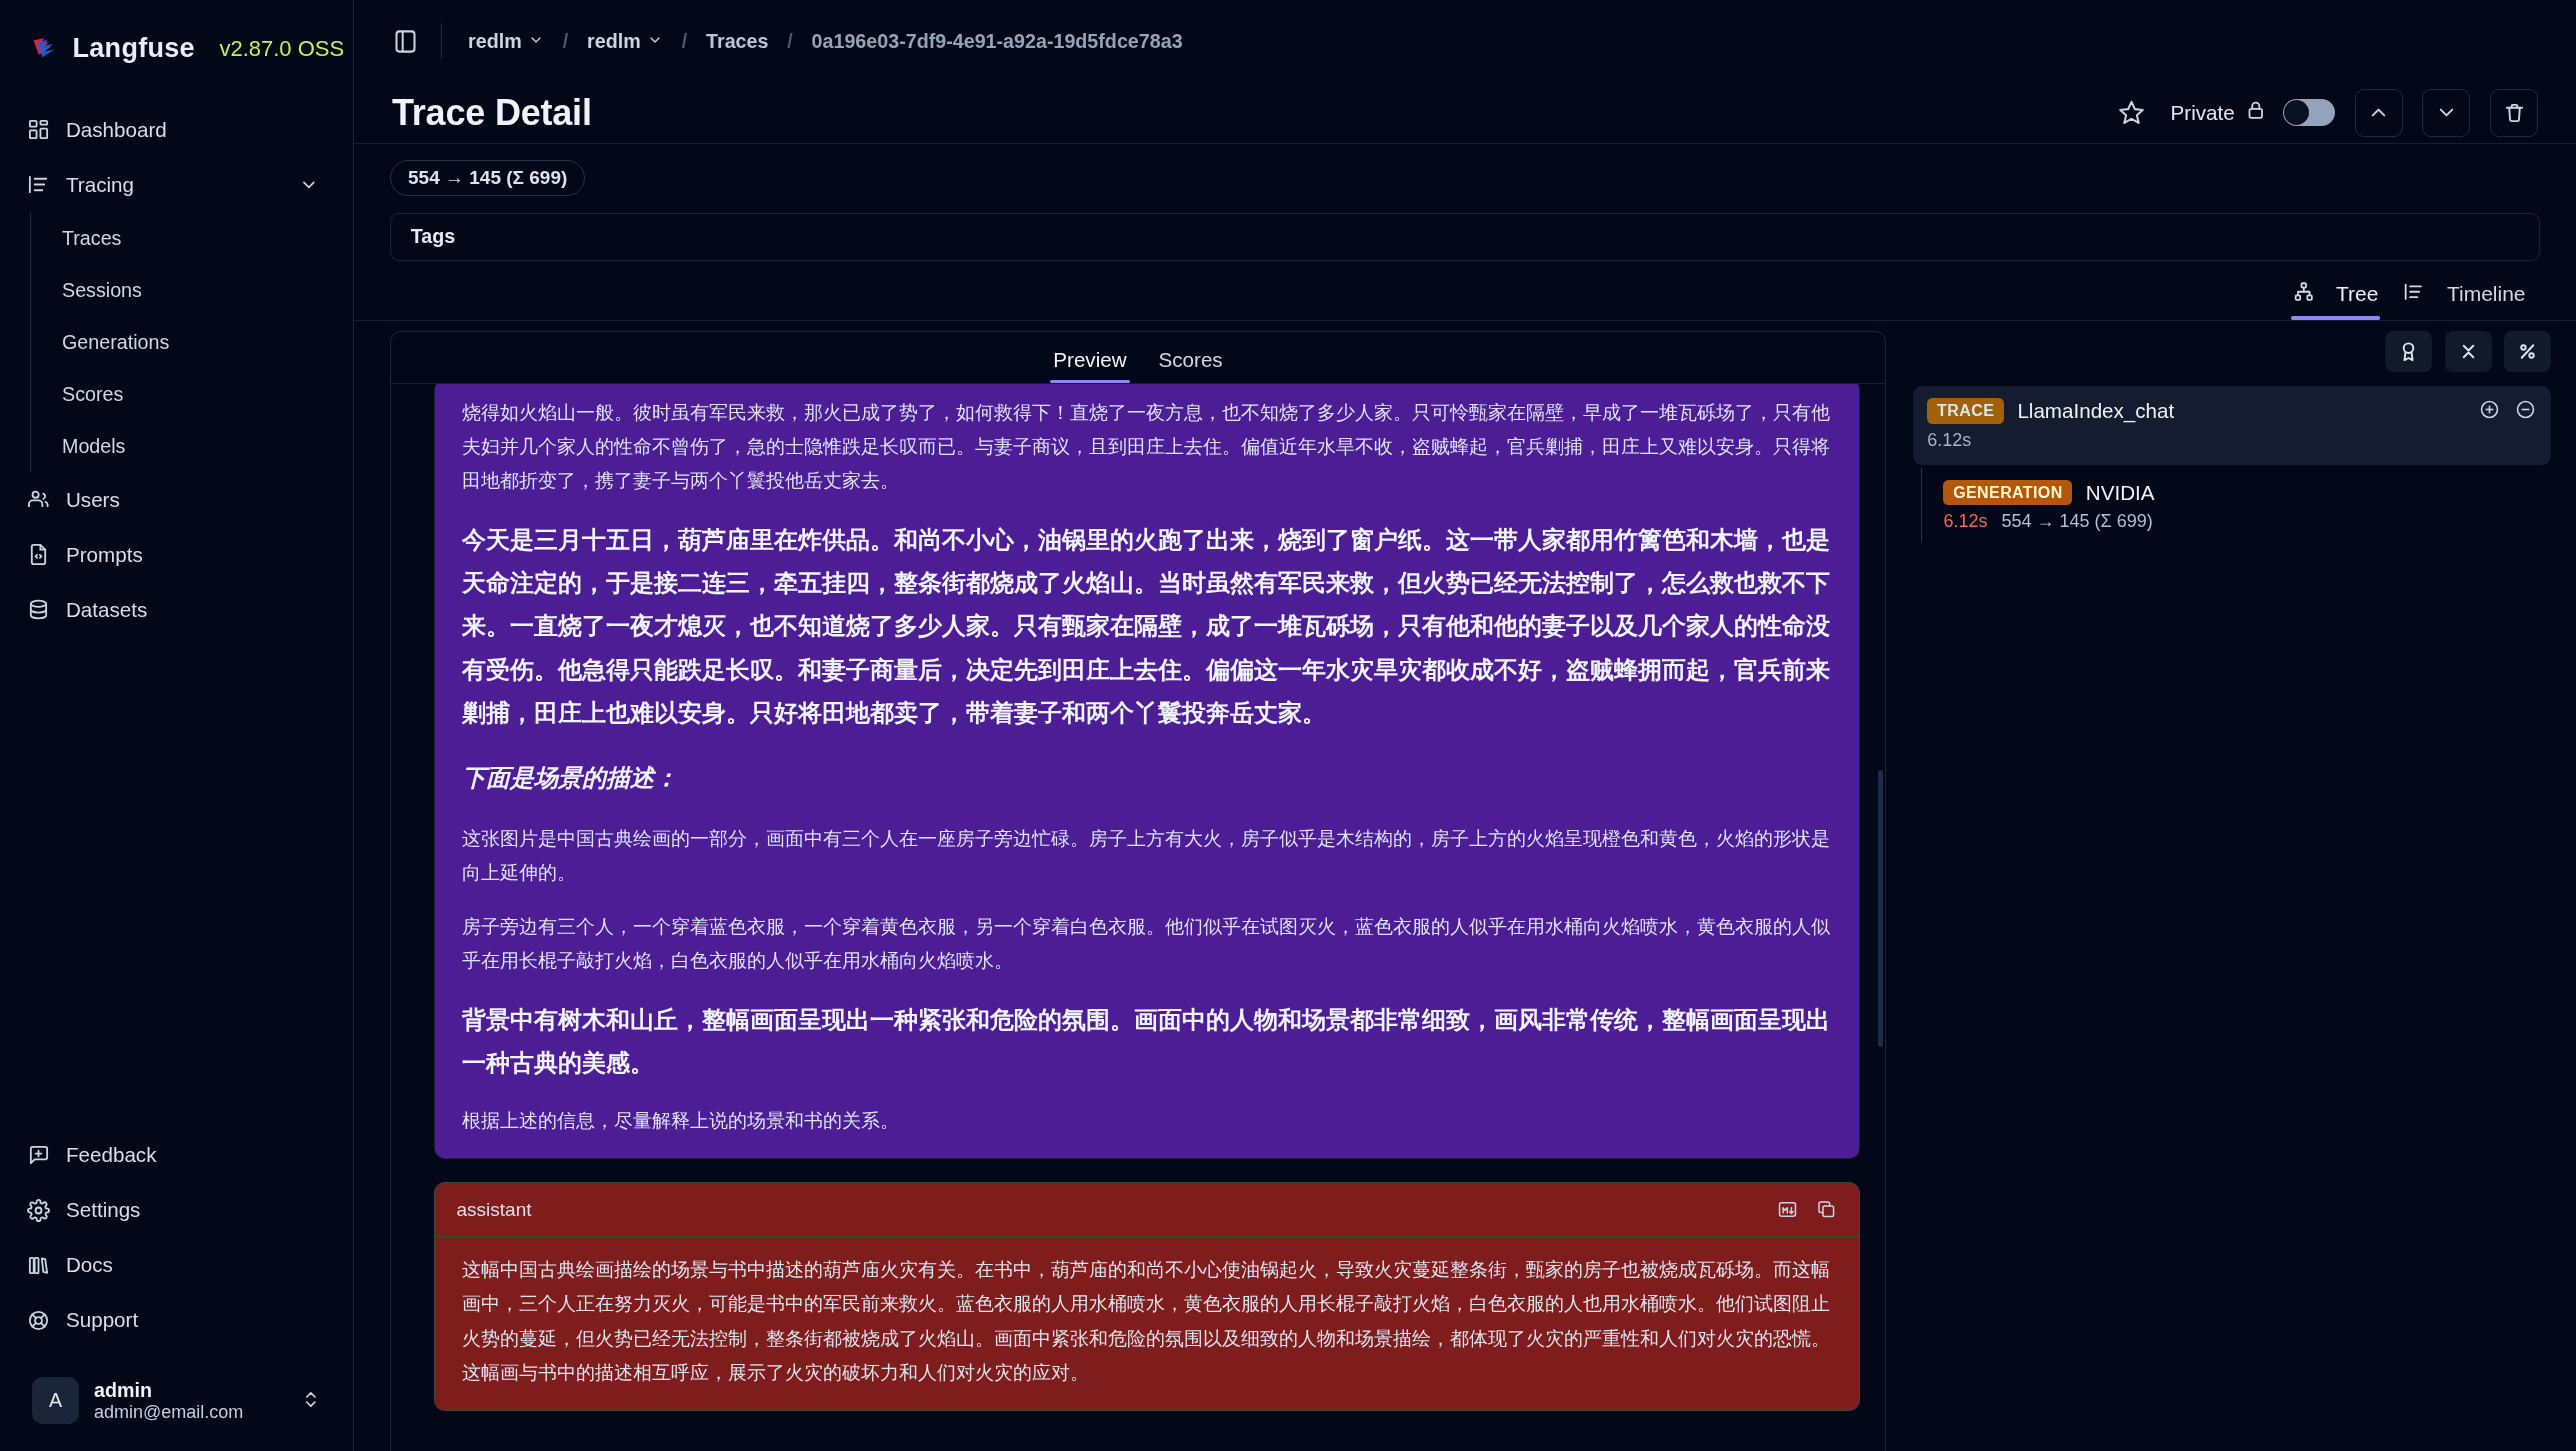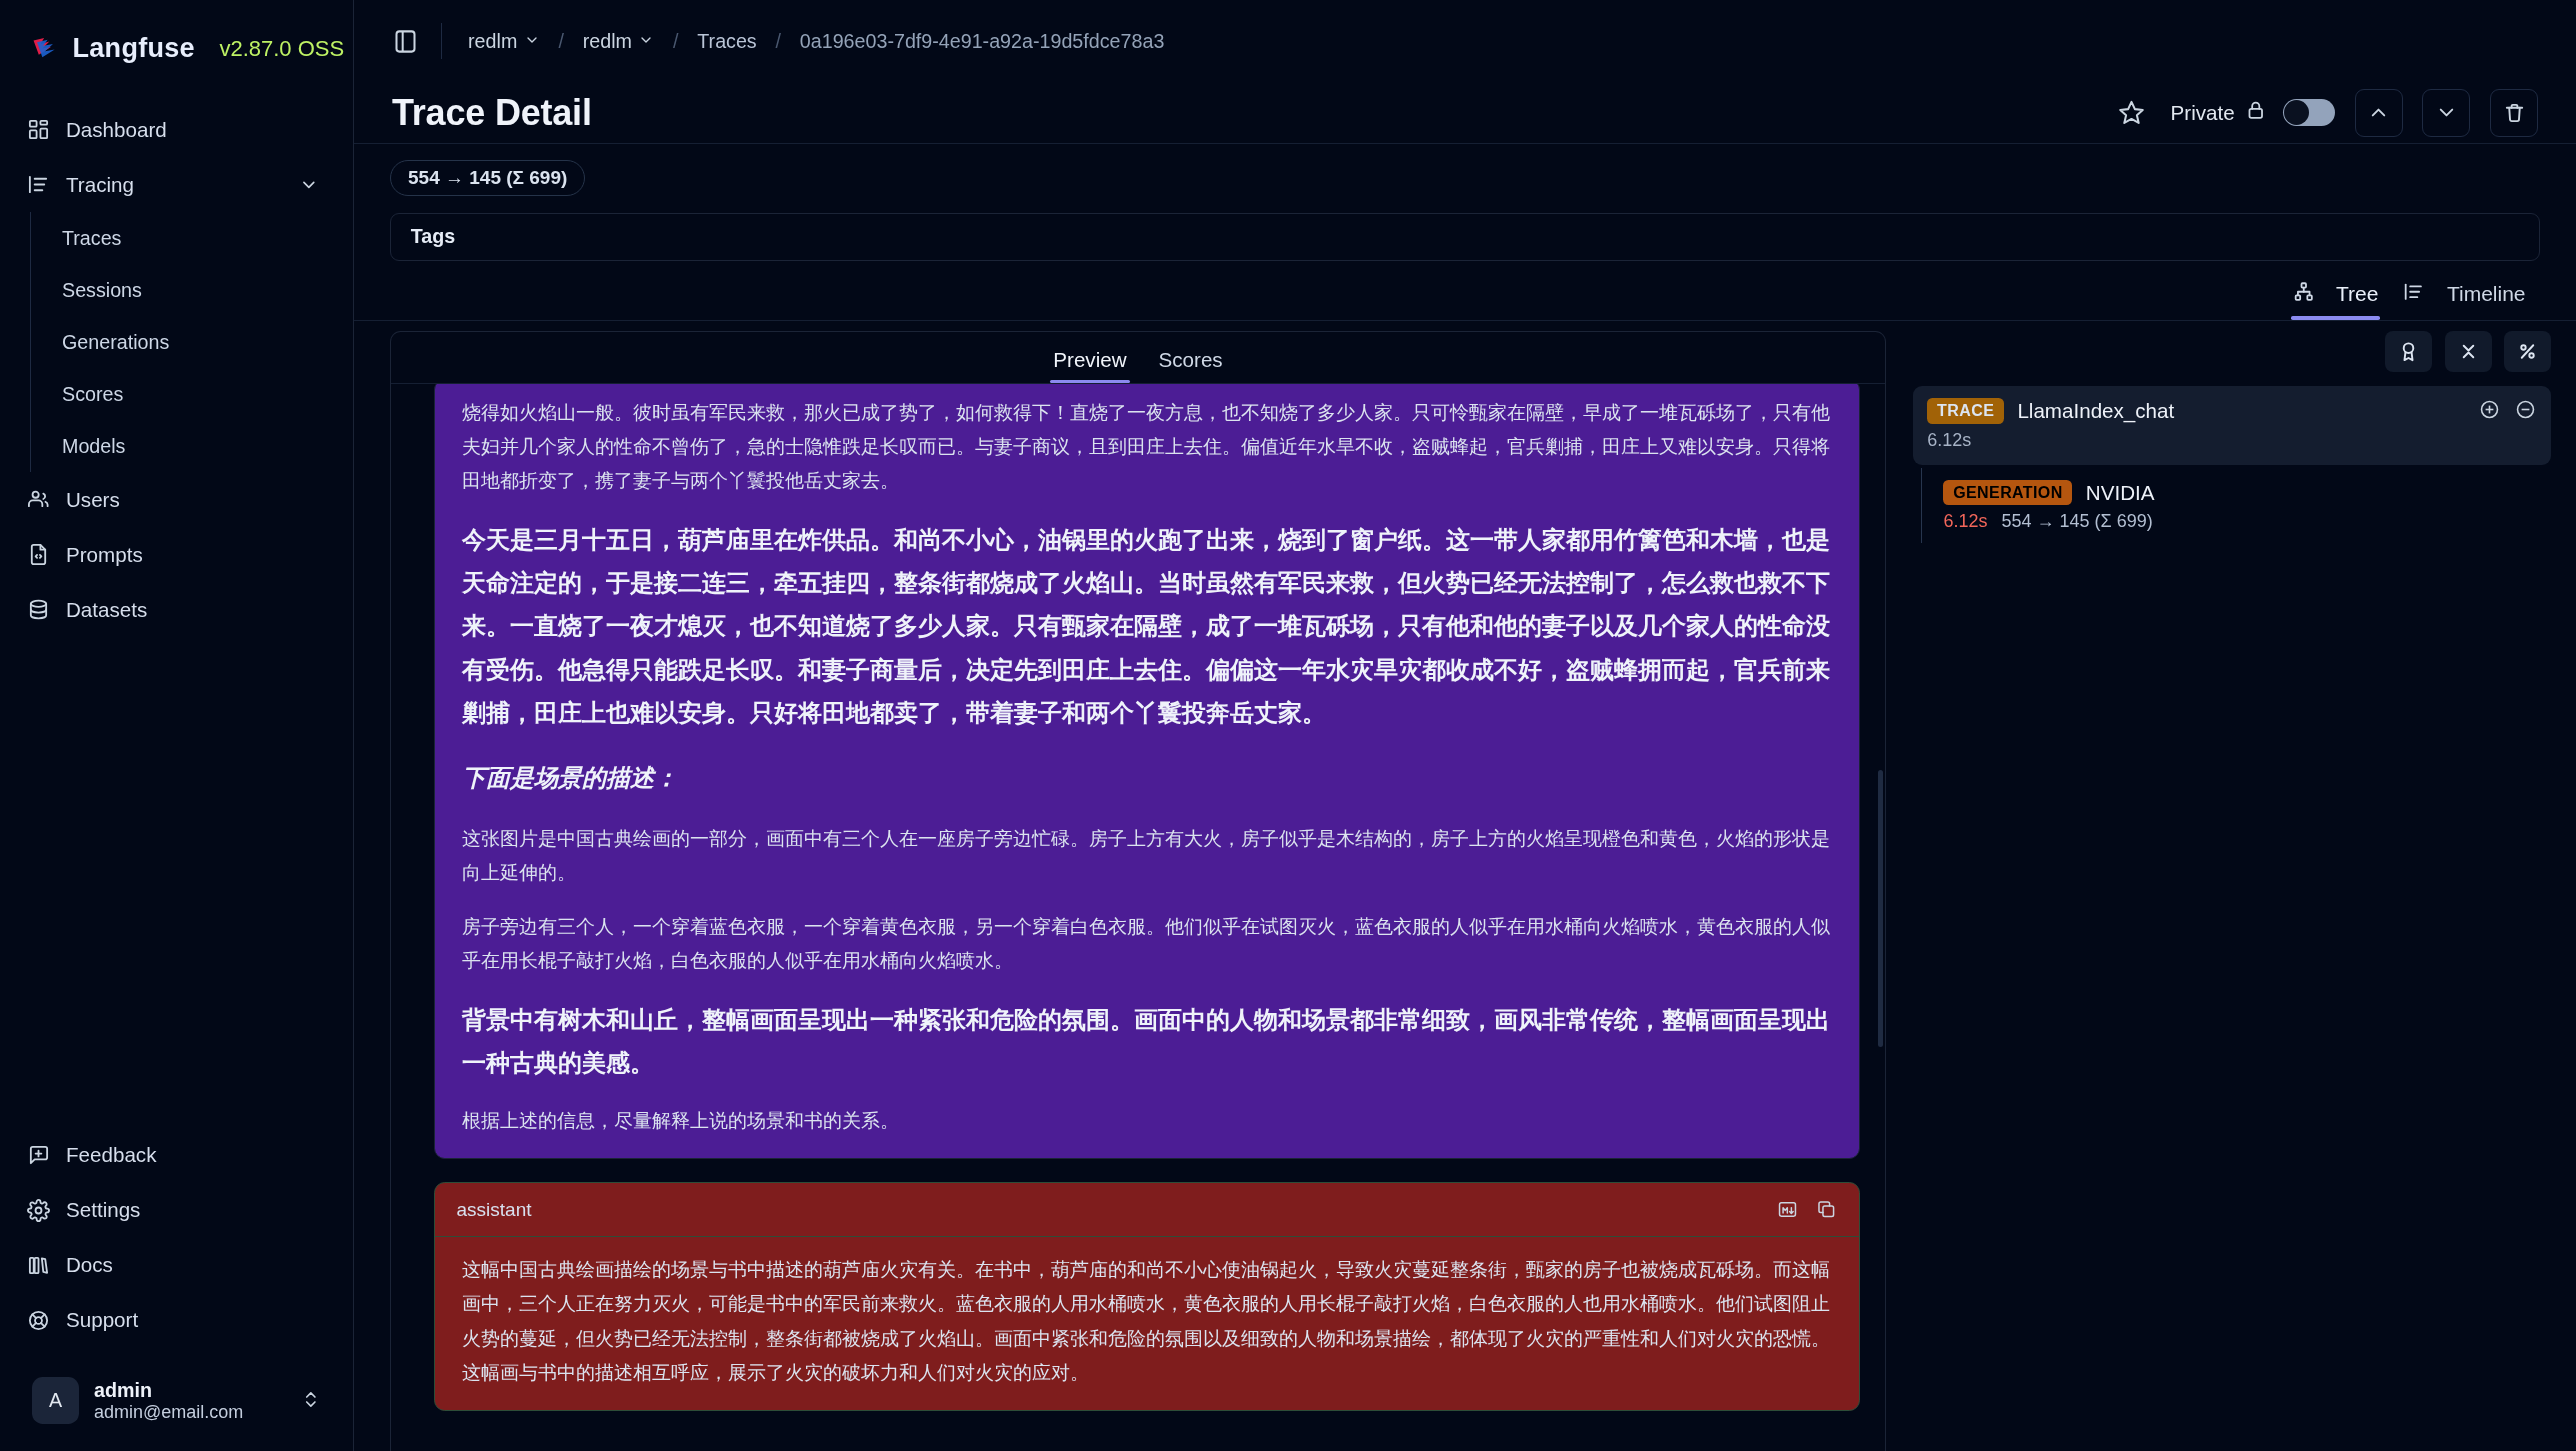--- a/index.html
+++ b/index.html
@@ -60,20 +60,21 @@
   .user-updown { margin-left: auto; }
   .user-updown svg { width: 19.7px; height: 23px; stroke: #cbd5e1; stroke-width: 2; fill:none;
                      stroke-linecap:round; stroke-linejoin:round; }
 
   
   .main { flex: 1 1 auto; display: flex; flex-direction: column; min-width: 0; position: relative; }
 
   .topbar {
     height: 82px; display: flex; align-items: center; gap: 0;
     padding: 0 25px 0 25px;
+    font-weight: bold;
   }
   .panel-toggle { width: 39px; height: 39px; display:flex; align-items:center; justify-content:center;
                   border-radius: 6.3px; cursor: pointer; margin-left: 7.2px; }
   .panel-toggle svg { width: 27px; height: 27px; stroke:#cbd5e1; stroke-width:1.8; fill:none; }
   .topdiv { width: 0.9px; height: 36px; background: #1e2a42; margin: 0 19.7px 0 16px; }
   .crumbs { display: flex; align-items: center; gap: 0; font-size: 19.7px; }
   .crumb { display:flex; align-items:center; gap:6.3px; color:#cbd5e1; cursor:pointer;
            padding: 4.5px 6.3px; border-radius: 5.4px; }
   .crumb.static { color:#b9c4d6; cursor:default; }
   .crumb.id { color:#94a3b8; cursor:default; }
@@ -176,21 +177,21 @@
   .trace-node {
     background:#141d2f; border-radius: 9px; padding: 11.6px 14.3px 13.4px 14.3px;
     display:flex; flex-direction: column; gap: 6.3px; cursor:pointer;
   }
   .node-line1 { display:flex; align-items:center; gap: 13.4px; }
   .chip {
     font-size: 16px; font-weight: 700; letter-spacing:0.4px; padding: 3.6px 9.8px;
     border-radius: 5.4px; color:#dce5f2;
   }
   .chip.trace { background:#a16207; }
-  .chip.generation { background:#b5560f; color:#000000; }
+  .chip.generation { background:#b5560f; color:#fef9c3; }
   .node-name { font-size: 20.6px; color:#eef2f9; }
   .node-actions { margin-left:auto; display:flex; gap: 12.5px; }
   .node-actions svg { width: 23px; height: 23px; stroke:#cbd5e1; stroke-width:1.8; fill:none; }
   .node-meta { font-size: 18px; color:#a7b3c6; }
 
   .child-wrap { display:flex; margin-top: 3.6px; }
   .child-rail { width: 0.9px; background:#27354e; margin-left: 8px; flex:0 0 0.9px; }
   .child-node { padding: 11.6px 14.3px 10.7px 21.5px; border-radius:9px; cursor:pointer;
                 display:flex; flex-direction:column; gap: 6.3px; flex:1 1 auto; }
   .meta-dur { color:#f2665a; }

